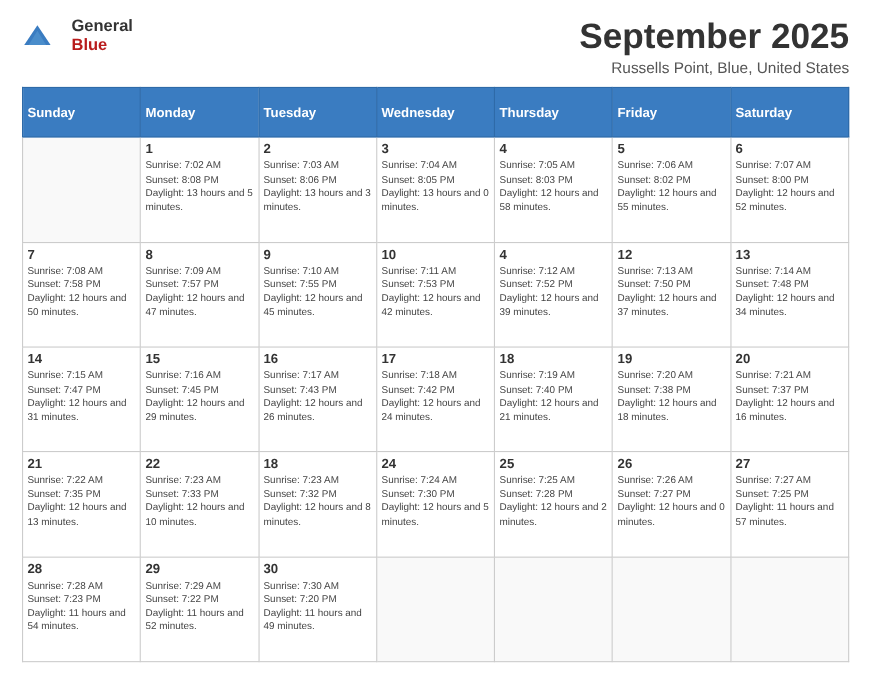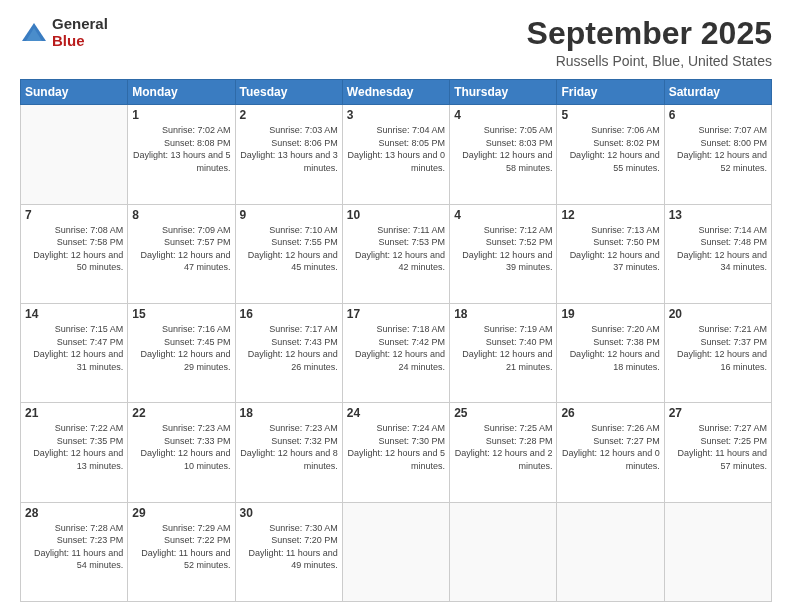--- a/index.html
+++ b/index.html
@@ -19,21 +19,21 @@
     }
     .header {
       display: flex;
       justify-content: space-between;
       align-items: flex-start;
       margin-bottom: 10px;
     }
     .logo {
       display: flex;
       align-items: center;
-      gap: 0px;
+      gap: 13px;
     }
     .logo-text {
       display: flex;
       flex-direction: column;
       line-height: 1.1;
     }
     .logo-general {
       font-size: 15px;
       font-weight: bold;
       color: #333;
@@ -68,21 +68,21 @@
       border: 1px solid #ccc;
       border-collapse: collapse;
       width: 100%;
       table-layout: fixed;
     }
     .calendar th {
       background: #3a7cc1;
       color: #fff;
       font-size: 12px;
       font-weight: bold;
-      padding: 5px 4px;
+      padding: 15px 4px;
       text-align: left;
       border: 1px solid #2e6aa8;
     }
     .calendar td {
       border: 1px solid #ccc;
       vertical-align: top;
       padding: 3px 4px;
       font-size: 9.5px;
       color: #333;
       background: #fff;
@@ -95,21 +95,20 @@
       font-size: 12px;
       font-weight: bold;
       color: #333;
       display: block;
       margin-bottom: 2px;
     }
     .day-info {
       font-size: 9px;
       color: #444;
       line-height: 1.4;
-      text-align: right;
     }
   </style>
 </head>
 <body>
 
 <div class="page">
   <div class="header">
     <div class="logo">
       <svg class="logo-icon" viewBox="0 0 28 28" xmlns="http://www.w3.org/2000/svg">
         <polygon points="14,4 26,22 2,22" fill="#3a7cc1"></polygon>

